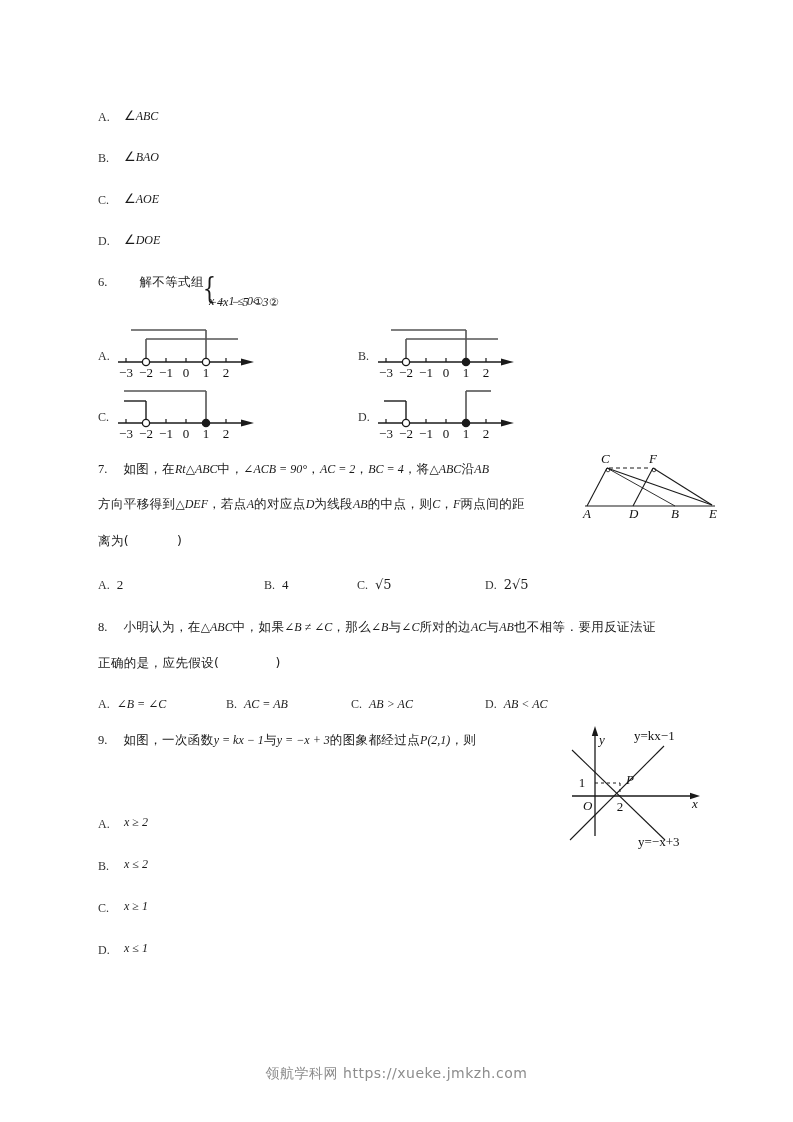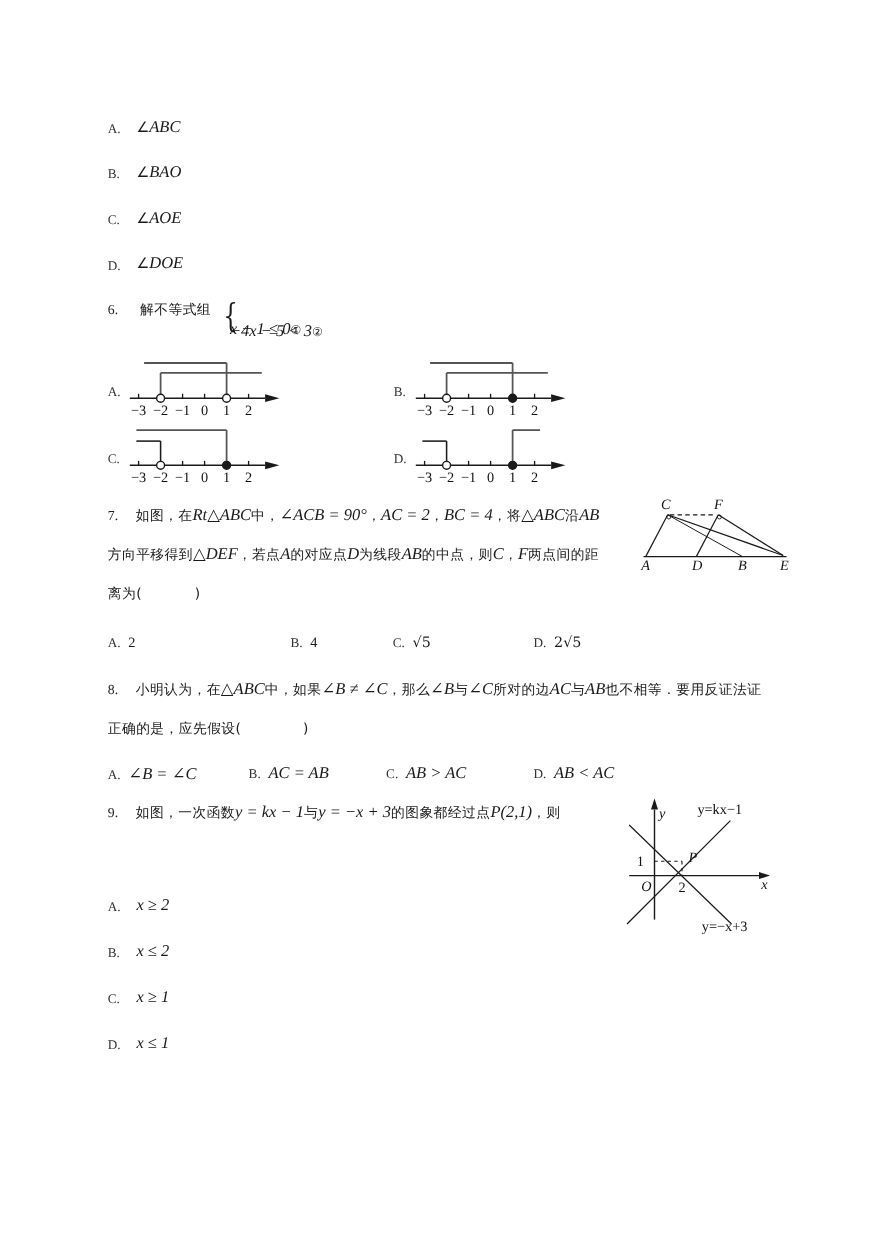--- a/index.html
+++ b/index.html
@@ -24,21 +24,21 @@
 
   
   .cn {
     font-family: "DejaVu Sans", "Liberation Sans", sans-serif;
     font-size: 12.5px;
     letter-spacing: 0.4px;
   }
   .mi {
     font-family: "Liberation Serif", "DejaVu Serif", serif;
     font-style: italic;
-    font-size: 15px;
+    font-size: 12px;
   }
   .mn {
     font-family: "Liberation Serif", "DejaVu Serif", serif;
     font-size: 13px;
   }
   .opt-letter {
     font-family: "Liberation Serif", "DejaVu Serif", serif;
     font-size: 12px;
     color: #333;
   }
@@ -145,21 +145,21 @@
     <span class="opt-letter">C.</span>
     <span class="val mi angle">AOE</span>
   </div>
   <div class="q5opt" style="top:232px;">
     <span class="opt-letter">D.</span>
     <span class="val mi angle">DOE</span>
   </div>
 
   <div class="qline" style="left:98px; top:272px;">
     <span class="qnum">6.</span>
-    <span class="cn" style="margin-left:16px;">解不等式组</span>
+    <span class="cn" style="margin-left:28px;">解不等式组</span>
   </div>
 
   <div class="brace-sys" style="left:200px; top:275px; width:110px; height:36px;">
     <span class="bl">{</span>
     <span class="r1">
       <span class="mi">x − 1 ≤ 0</span><span class="circnum">①</span>
     </span>
     <span class="r2">
       <span class="mi">−4x − 5 &lt; 3</span><span class="circnum">②</span>
     </span>
@@ -398,14 +398,15 @@
     <div class="row" style="top:84px;">
       <span class="opt-letter">C.</span>
       <span class="val mi">x ≥ 1</span>
     </div>
     <div class="row" style="top:126px;">
       <span class="opt-letter">D.</span>
       <span class="val mi">x ≤ 1</span>
     </div>
   </div>
 
+  <div class="footer">领航学科网 https://xueke.jmkzh.com</div>
 
 </div>
 
 </body></html>

